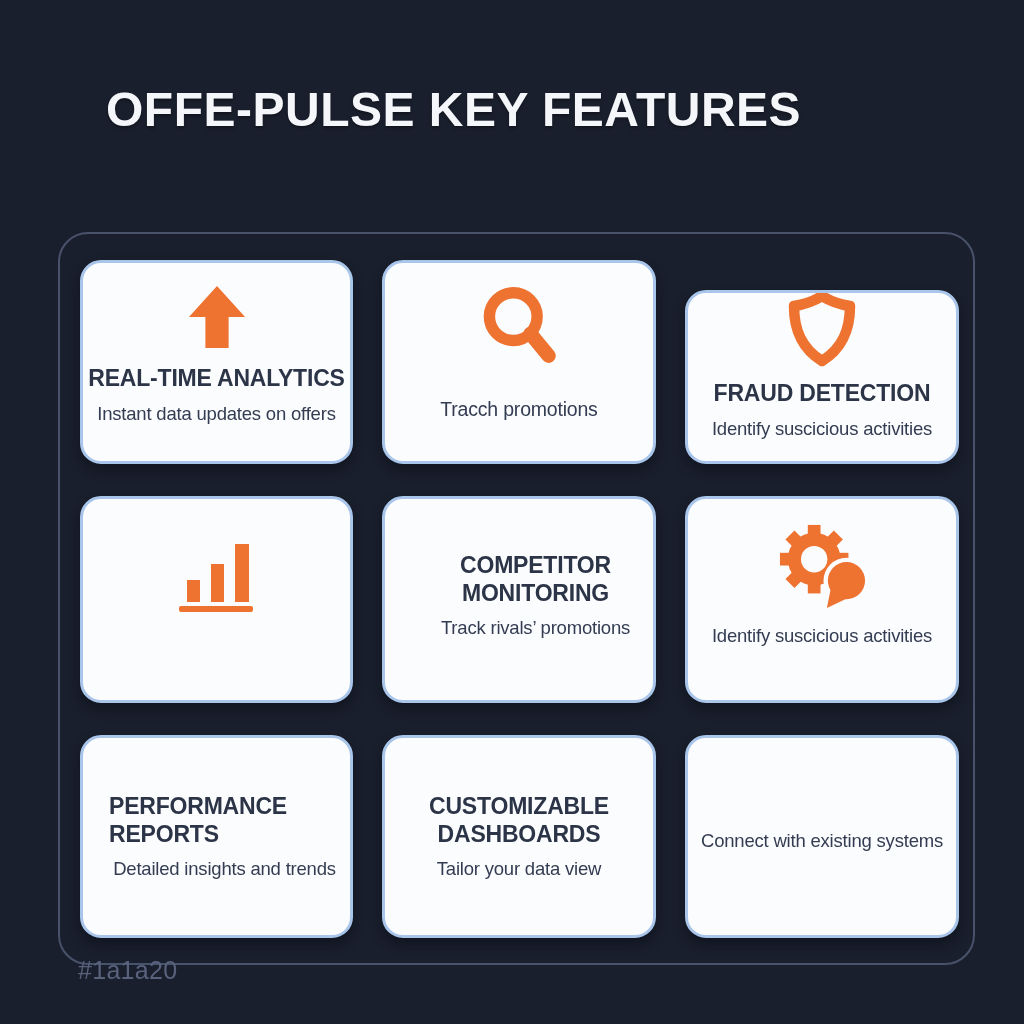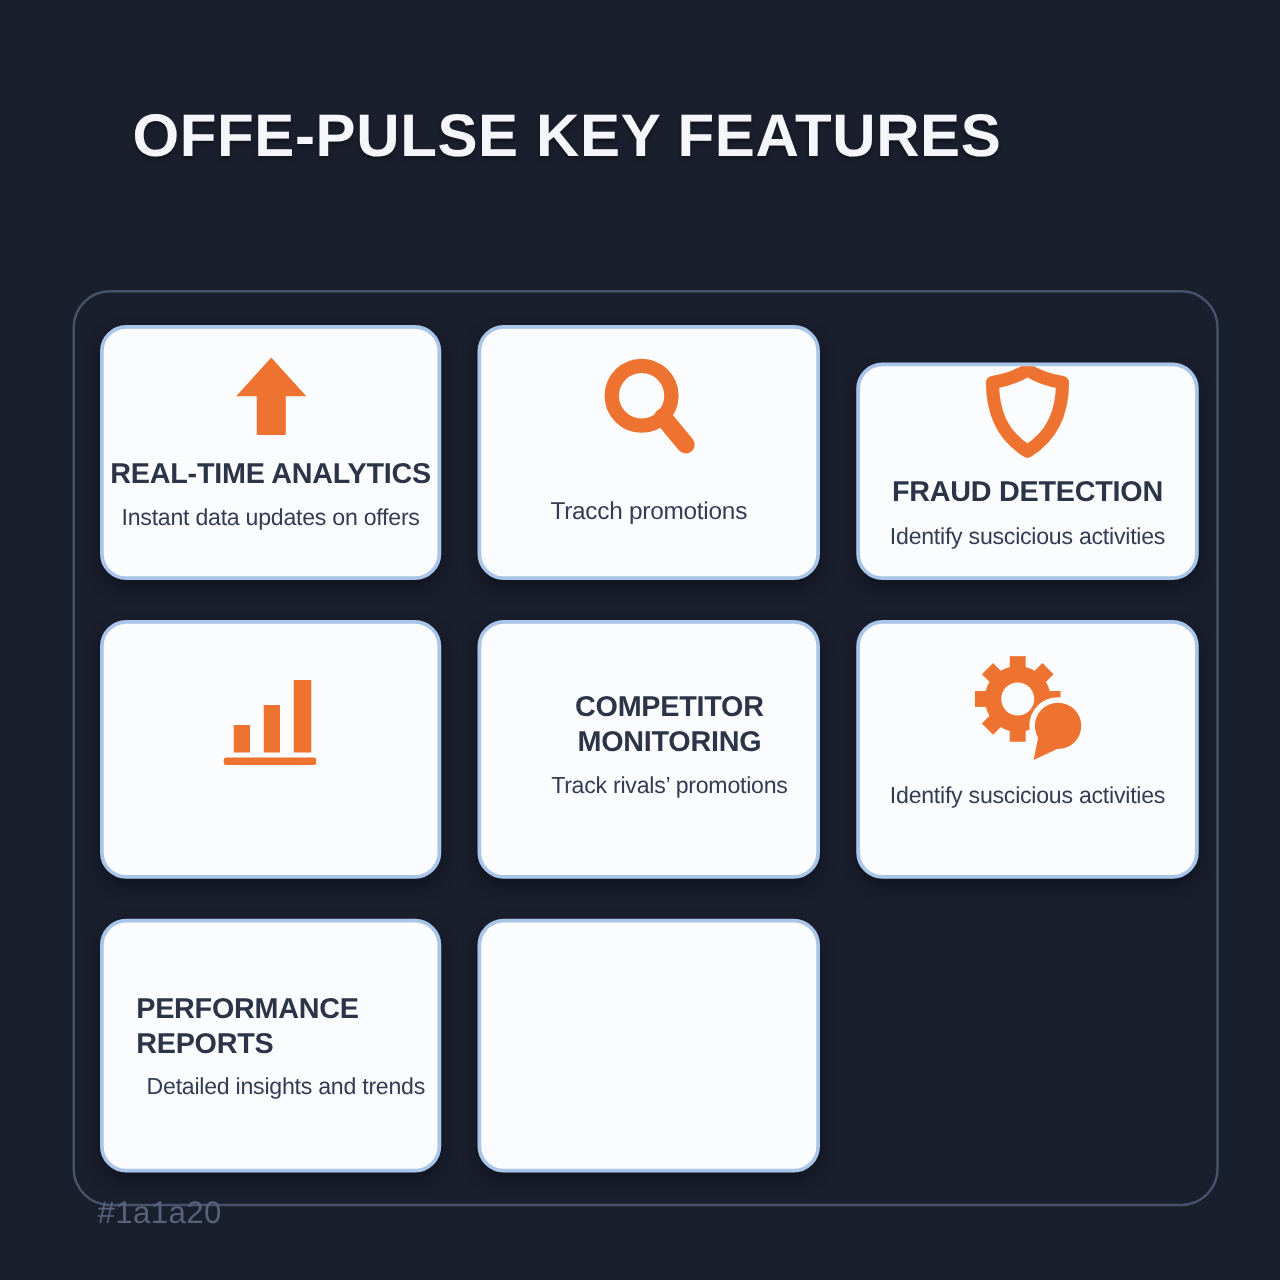--- a/index.html
+++ b/index.html
@@ -50,21 +50,21 @@
   
   .card.c1{padding-bottom:12px;}
   .card.c1 .card-icon{margin-bottom:16px;}
   .card.c2{padding-bottom:18px;}
   .card.c3{padding-bottom:22px;margin-top:30px;}
   .card.c3 .card-icon{margin-bottom:12px;}
   .card.c4{padding-bottom:50px;}
   .card.c5{padding-bottom:8px;padding-left:33px;}
   .card.c6{padding-bottom:28px;}
   .card.c6 .card-desc{margin-top:12px;}
-  .card.c7{align-items:flex-end;text-align:left;padding-left:26px;padding-right:10px;}
+  .card.c7{align-items:center;text-align:left;padding-left:26px;padding-right:10px;}
   .footer-label{
     position:absolute;left:78px;top:956px;
     font-size:25px;font-weight:500;letter-spacing:.3px;
     color:var(--footer-text,#59627c);
   }
 </style>
 </head>
 <body>
 
 <div class="page-title">OFFE-PULSE KEY FEATURES</div>
@@ -144,20 +144,25 @@
         </svg>
       </span>
       <div class="card-desc">Identify suscicious activities</div>
     </div>
 
     <div class="card c7">
       <div class="card-title wrap">PERFORMANCE REPORTS</div>
       <div class="card-desc">Detailed insights and trends</div>
     </div>
 
+    <div class="card c8">
+      <div class="card-title wrap">CUSTOMIZABLE DASHBOARDS</div>
+      <div class="card-desc">Tailor your data view</div>
+    </div>
 
     <div class="card c9">
+      <div class="card-desc">Connect with existing systems</div>
     </div>
 
   </div>
 </div>
 
 <div class="footer-label">#1a1a20</div>
 
 </body></html>

